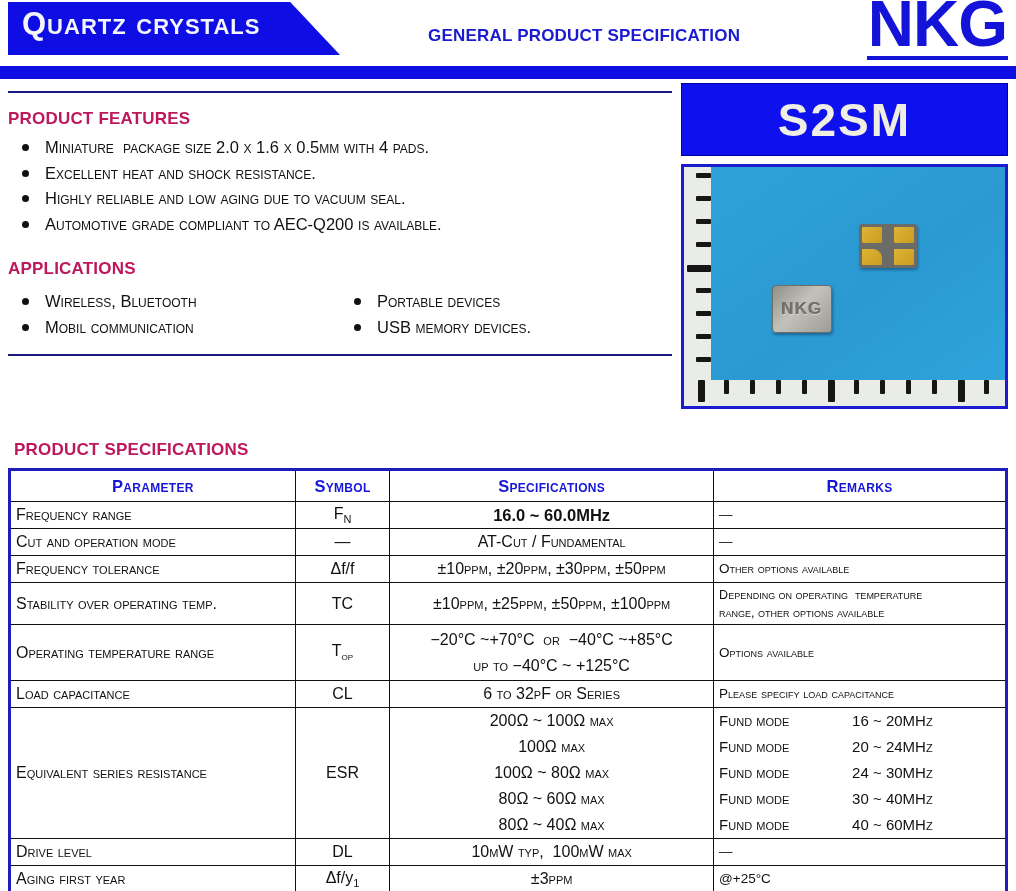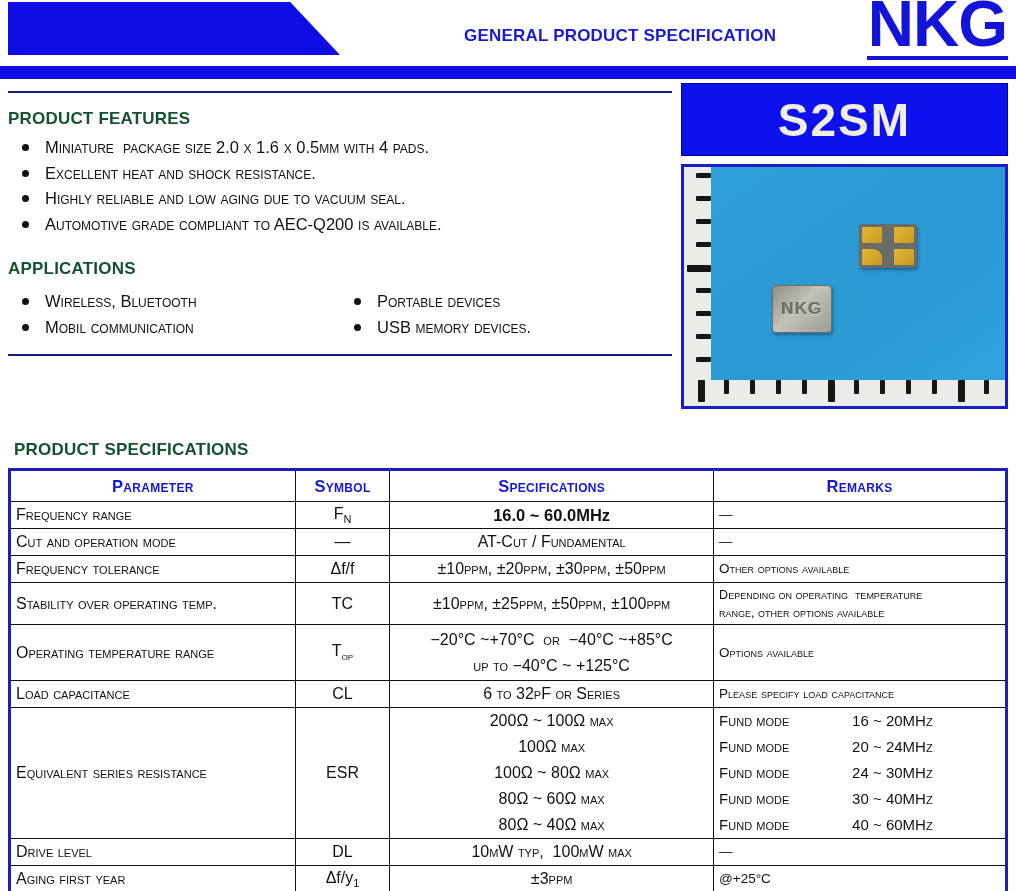--- a/index.html
+++ b/index.html
@@ -12,41 +12,41 @@
   .header { position:absolute; left:0; top:0; width:1016px; height:79px; }
   .banner {
     position:absolute; left:8px; top:2px; width:332px; height:53px;
     background:#0d0de4; clip-path:polygon(0 0, 85% 0, 100% 100%, 0 100%);
   }
   .banner-title {
     position:absolute; left:22px; top:6px; color:#f4f4fc;
     font-size:31px; font-weight:600; font-variant:small-caps; letter-spacing:1px;
   }
   .doc-title {
-    position:absolute; left:464px; top:26px; color:#1a1ad0;
+    position:absolute; left:428px; top:26px; color:#1a1ad0;
     font-size:17px; font-weight:700; letter-spacing:0.2px;
   }
   .nkg-logo {
     position:absolute; right:8px; top:-8px; color:#1414d8;
     font-size:64px; font-weight:900; letter-spacing:-1px; line-height:64px;
     border-bottom:4px solid #1414d8; padding:0 1px 0 1px;
   }
   .header-bar { position:absolute; left:0; top:66px; width:1016px; height:13px; background:#0d0de4; }
 
   
   .content { position:absolute; left:8px; top:83px; width:1000px; }
   .left-col { position:absolute; left:0; top:0; width:664px; }
   .right-col { position:absolute; left:673px; top:0; width:327px;border-radius:29px; }
 
   .main-title {
     margin-top:6px; font-size:22.5px; font-weight:700; line-height:35px;
     font-variant:small-caps; color:#000; letter-spacing:0.2px;
   }
   .rule { border:none; border-top:2px solid #1a1a80; margin:8px 0 0 0; }
-  .section-heading { margin:16px 0 6px 0; font-size:17px; font-weight:700; color:#14532d; letter-spacing:0.2px; }
+  .section-heading { margin:16px 0 6px 0; font-size:17px; font-weight:700; color:#be185d; letter-spacing:0.2px; }
   .bullet-list { margin:4px 0 0 0; }
   .bullet-item { display:flex; align-items:flex-start; font-size:16.5px; font-variant:small-caps; line-height:25.5px; }
   .bullet-dot { width:7px; height:7px; border-radius:50%; background:#111; margin:0 16px 0 14px; flex:none; align-self:center; }
   .apps-row { display:flex; }
   .apps-col { width:50%; }
 
   
   .model-box {
     height:71px; background:#0f10ee; border:1px solid #0000a0;
     display:flex; align-items:center; justify-content:center;
@@ -101,20 +101,21 @@
   td.rem-cell .pair { display:flex; line-height:26px; font-size:15px;gap:15px; }
   td.rem-cell .pair .p-label { width:118px; }
 </style>
 </head>
 <body>
 
 <div class="page">
 
   <div class="header">
     <div class="banner"></div>
+    <div class="banner-title">Quartz crystals</div>
     <div class="doc-title">GENERAL PRODUCT SPECIFICATION</div>
     <div class="nkg-logo">NKG</div>
     <div class="header-bar"></div>
   </div>
 
   <div class="content">
 
     <div class="left-col">
       <hr class="rule">
       <div class="section-heading">PRODUCT FEATURES</div>

